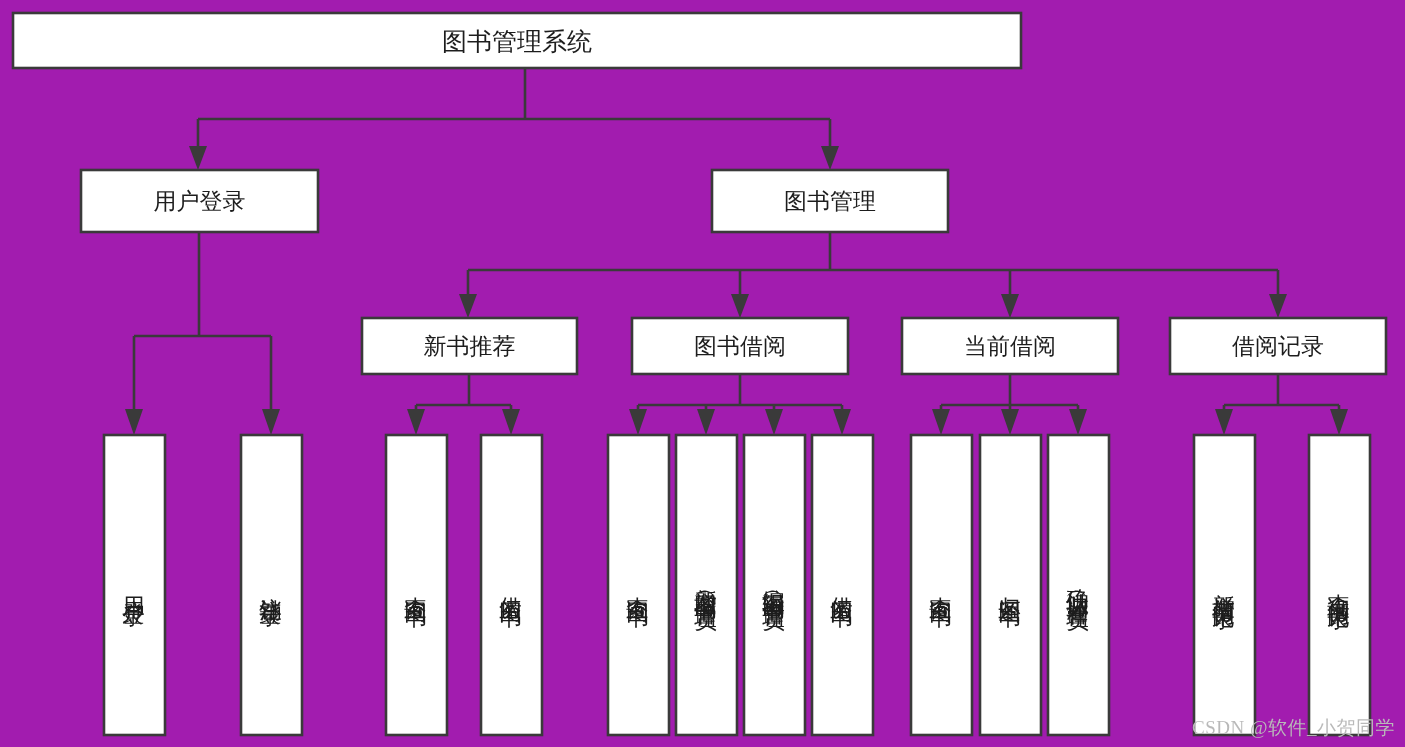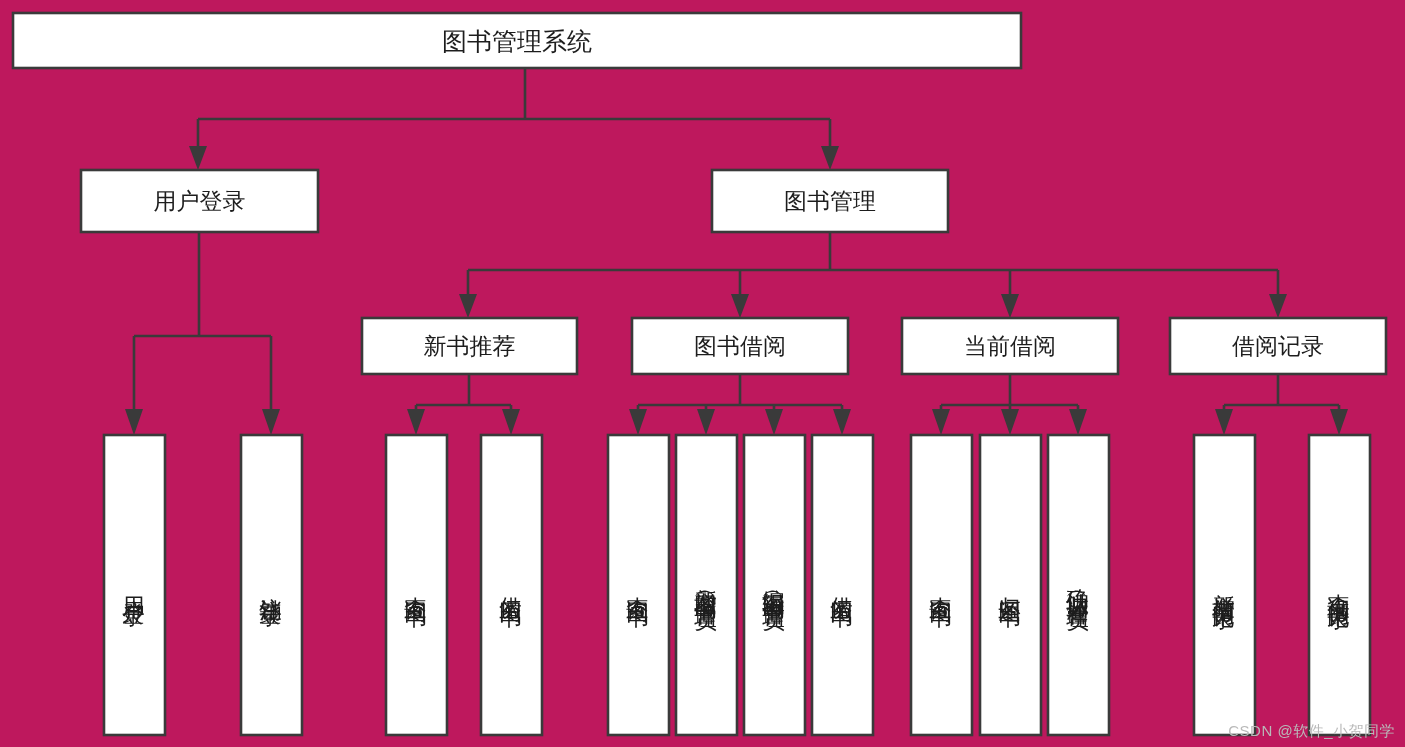--- a/index.html
+++ b/index.html
@@ -11,21 +11,21 @@
   body {
     font-family: "DejaVu Sans", "Liberation Sans", sans-serif;
     width: 1405px;
     height: 747px;
     overflow: hidden;
   }
   #diagram-root {
     position: relative;
     width: 1405px;
     height: 747px;
-    background: #be185d;
+    background: #a21caf;
   }
   svg#flowchart {
     position: absolute;
     top: 0;
     left: 0;
     width: 1405px;
     height: 747px;
     display: block;
   }
   .node-rect {
@@ -65,22 +65,22 @@
     text-anchor: middle;
     dominant-baseline: central;
     writing-mode: vertical-rl;
     text-orientation: upright;
     letter-spacing: 3px;
   }
   .watermark {
     position: absolute;
     right: 10px;
     bottom: 6px;
-    font-family: Liberation Sans, sans-serif;
-    font-size: 15px;
+    font-family: Liberation Serif, serif;
+    font-size: 19px;
     color: #b9b9b9;
     white-space: nowrap;
     letter-spacing: 0.5px;
     user-select: none;
   }
 </style>
 </head>
 <body>
 
 <div id="diagram-root">

